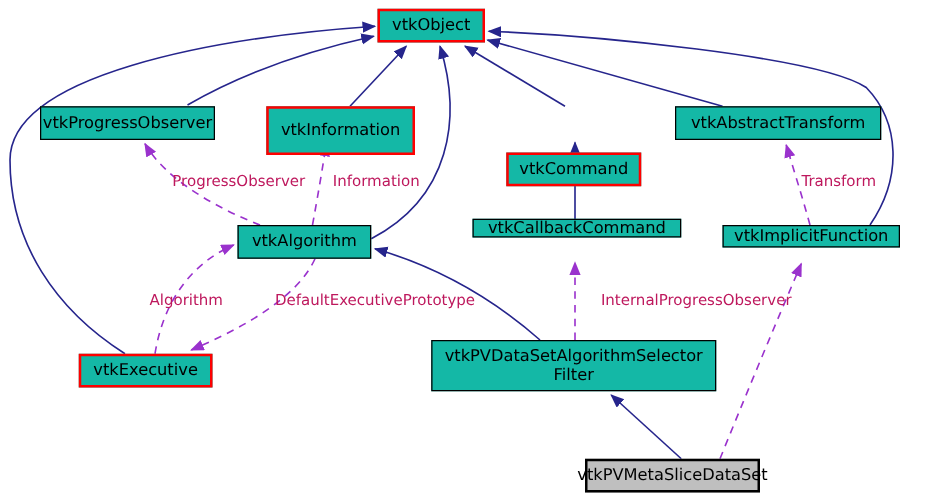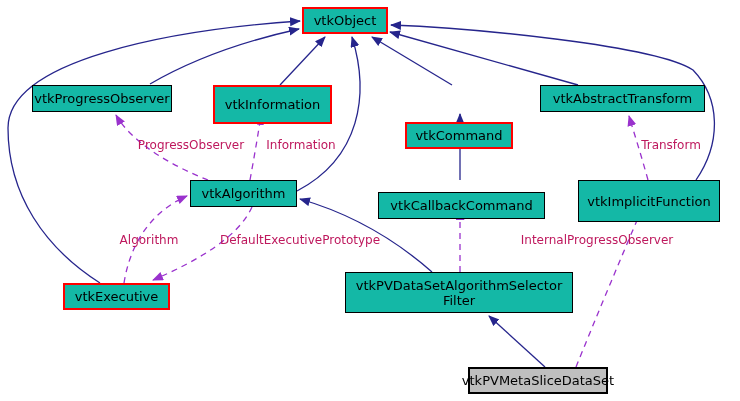--- a/index.html
+++ b/index.html
@@ -81,31 +81,31 @@
   <div class="node" style="left:32px;top:85px;width:140px;height:27px;">vtkProgressObserver</div>
 
   <div class="node red" style="left:213px;top:85px;width:119px;height:39px;">vtkInformation</div>
 
   <div class="node red" style="left:405px;top:85px;width:108px;height:27px;margin-top:37px;">vtkCommand</div>
 
   <div class="node" style="left:540px;top:85px;width:165px;height:27px;">vtkAbstractTransform</div>
 
   <div class="node" style="left:190px;top:180px;width:107px;height:27px;">vtkAlgorithm</div>
 
-  <div class="node" style="left:378px;top:192px;width:167px;height:27px;">vtkCallbackCommand</div>
+  <div class="node" style="left:378px;top:175px;width:167px;height:15px;">vtkCallbackCommand</div>
 
-  <div class="node" style="left:578px;top:180px;width:142px;height:42px;">vtkImplicitFunction</div>
+  <div class="node" style="left:578px;top:180px;width:142px;height:18px;">vtkImplicitFunction</div>
 
   <div class="node red" style="left:63px;top:283px;width:107px;height:27px;">vtkExecutive</div>
 
   <div class="node" style="left:345px;top:272px;width:228px;height:41px;">vtkPVDataSetAlgorithmSelector
 Filter</div>
 
   <div class="node focus" style="left:468px;top:367px;width:140px;height:27px;">vtkPVMetaSliceDataSet</div>
 
   <div class="edge-label" style="left:191px;top:145px;">ProgressObserver</div>
   <div class="edge-label" style="left:301px;top:145px;">Information</div>
   <div class="edge-label" style="left:671px;top:145px;">Transform</div>
   <div class="edge-label" style="left:149px;top:240px;">Algorithm</div>
   <div class="edge-label" style="left:300px;top:240px;">DefaultExecutivePrototype</div>
-  <div class="edge-label" style="left:557px;top:240px;margin-left:40px;">InternalProgressObserver</div>
+  <div class="edge-label" style="left:557px;top:240px;">InternalProgressObserver</div>
 
 </div>
 
 </body></html>

